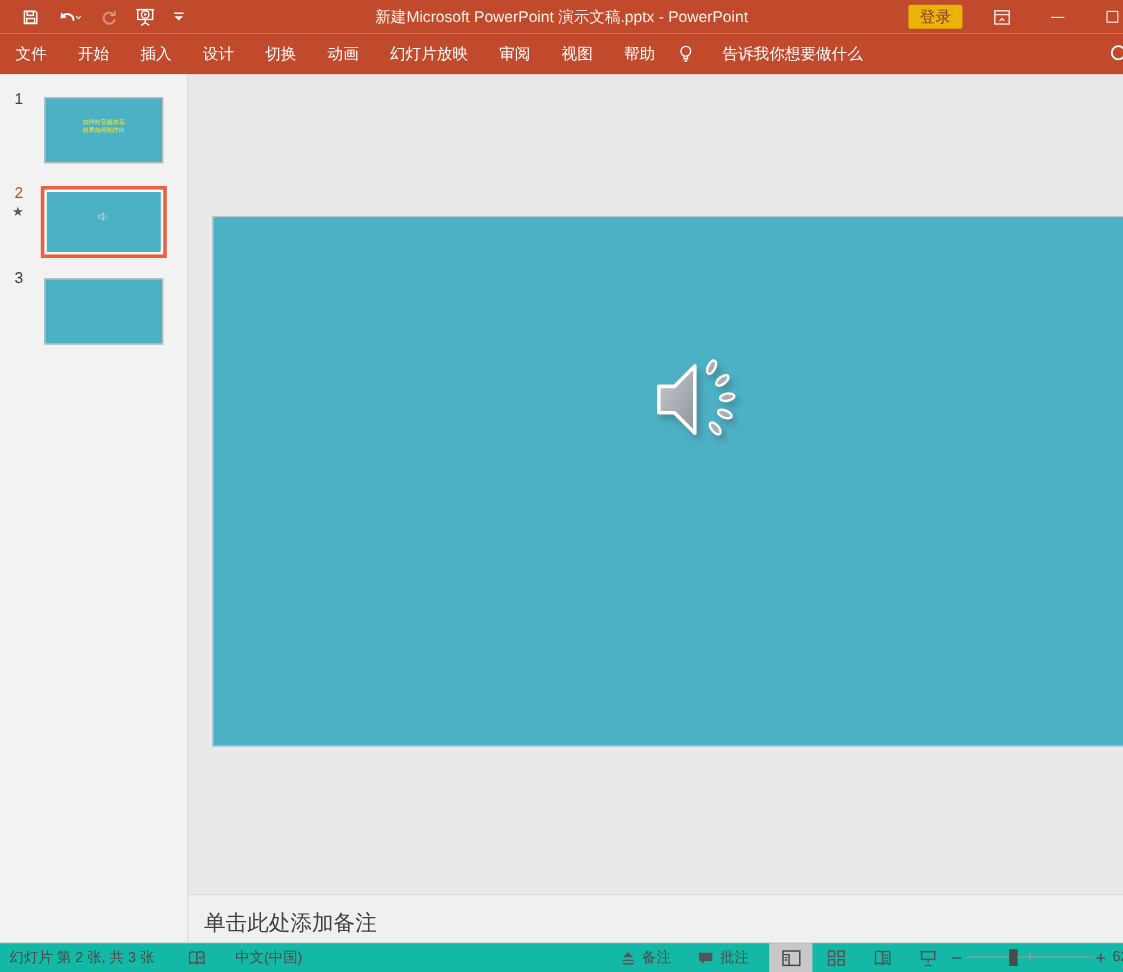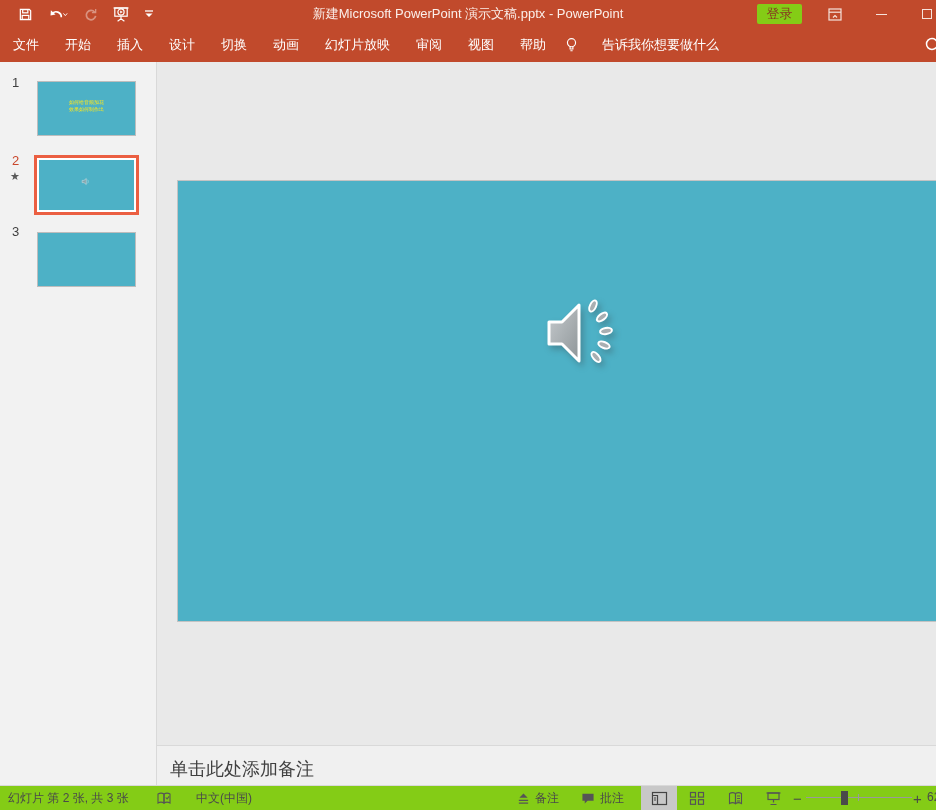--- a/index.html
+++ b/index.html
@@ -10,21 +10,21 @@
   
   .titlebar { position:absolute; left:0; top:0; width:936px; height:28px;
     background:#C14A2C; color:#fff; }
   .qat { position:absolute; left:18px; top:0; height:28px; display:flex; align-items:center; gap:14px; }
   .qat .btn { display:flex; align-items:center; cursor:default; }
   .qat svg { display:block; }
   .disabled { opacity:.4; }
   .title-text { position:absolute; left:0; right:0; top:0; height:28px; line-height:28px;
     text-align:center; font-size:13px; color:#FBEFEA; white-space:nowrap; }
   .signin { position:absolute; left:757px; top:4px; width:45px; height:20px;
-    background:#84cc16; color:#873821; font-size:13px; line-height:20px;
+    background:#eab308; color:#873821; font-size:13px; line-height:20px;
     text-align:center; border-radius:2px; }
   .winbtn { position:absolute; top:0; width:30px; height:28px; display:flex;
     align-items:center; justify-content:center; }
   .min-glyph { width:11px; height:0; border-top:1.5px solid #F6E3DC; }
   .max-glyph { width:10px; height:10px; border:1.5px solid #F6E3DC; }
 
   
   .tabrow { position:absolute; left:0; top:28px; width:936px; height:34px;
     background:#C14A2C; display:flex; align-items:center; color:#fff; font-size:13px;text-align:center; }
   .tab { padding:0 13px; height:34px; line-height:34px; white-space:nowrap; }
@@ -56,21 +56,21 @@
   .audio-icon { position:absolute; left:364px; top:112px;
     filter:drop-shadow(3px 4px 3px rgba(60,90,100,.45)); }
 
   
   .notes { position:absolute; left:157px; top:683px; width:779px; height:40px;
     background:#F0F0F0; border-top:1px solid #D9D9D9; }
   .notes-ph { position:absolute; left:13px; top:11px; font-size:18px; color:#404040; }
 
   
   .statusbar { position:absolute; left:0; top:785px; width:936px; height:25px;
-    background:#84cc16; border-top:1px solid #D9D9D9; font-size:12px; color:#4A4A4A; }
+    background:#14b8a6; border-top:1px solid #D9D9D9; font-size:12px; color:#4A4A4A; }
   .sb-item { position:absolute; top:0; height:24px; display:flex; align-items:center; gap:5px; }
   .viewbtn { position:absolute; top:0; width:36px; height:24px; display:flex;
     align-items:center; justify-content:center; }
   .viewbtn.active { background:#C8C8C8; }
   .zoom-track { position:absolute; left:806px; top:11px; width:106px; height:1px; background:#9A9A9A; }
   .zoom-tick { position:absolute; left:858px; top:8px; width:1px; height:7px; background:#9A9A9A; }
   .zoom-handle { position:absolute; left:841px; top:5px; width:7px; height:14px; background:#4A4A4A; }
   .zoom-sign { font-size:15px; color:#4A4A4A; }
   .zoom-label { position:absolute; left:927px; top:4px; font-size:12px; color:#4A4A4A; white-space:nowrap; }
 </style>

